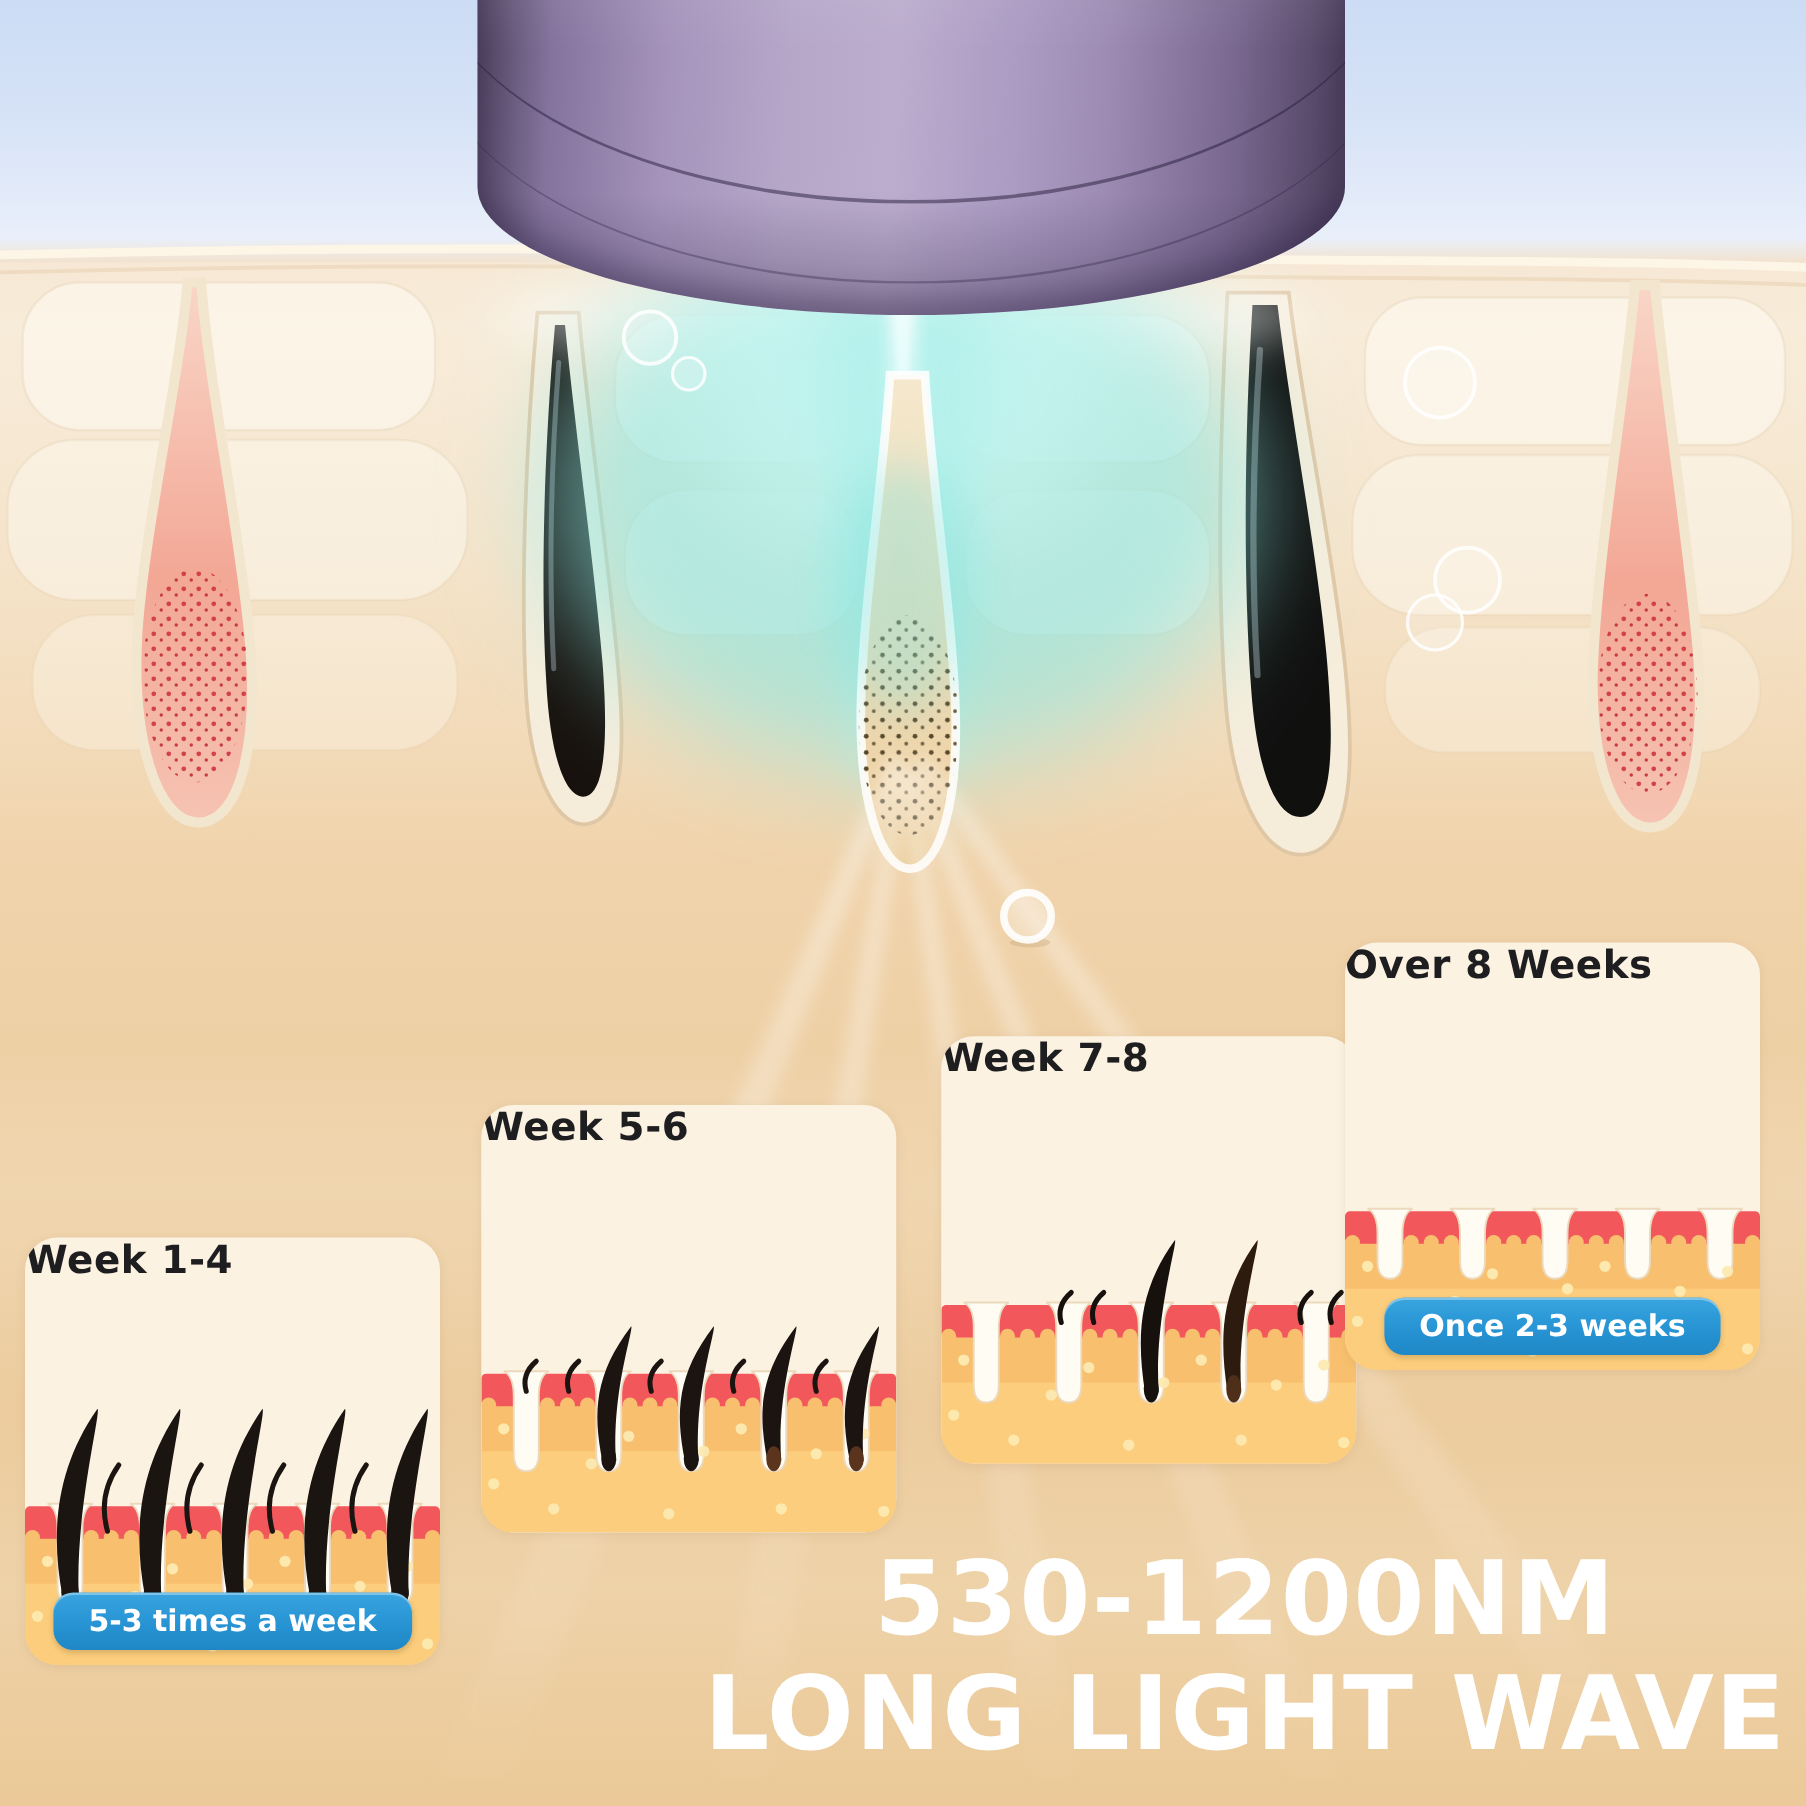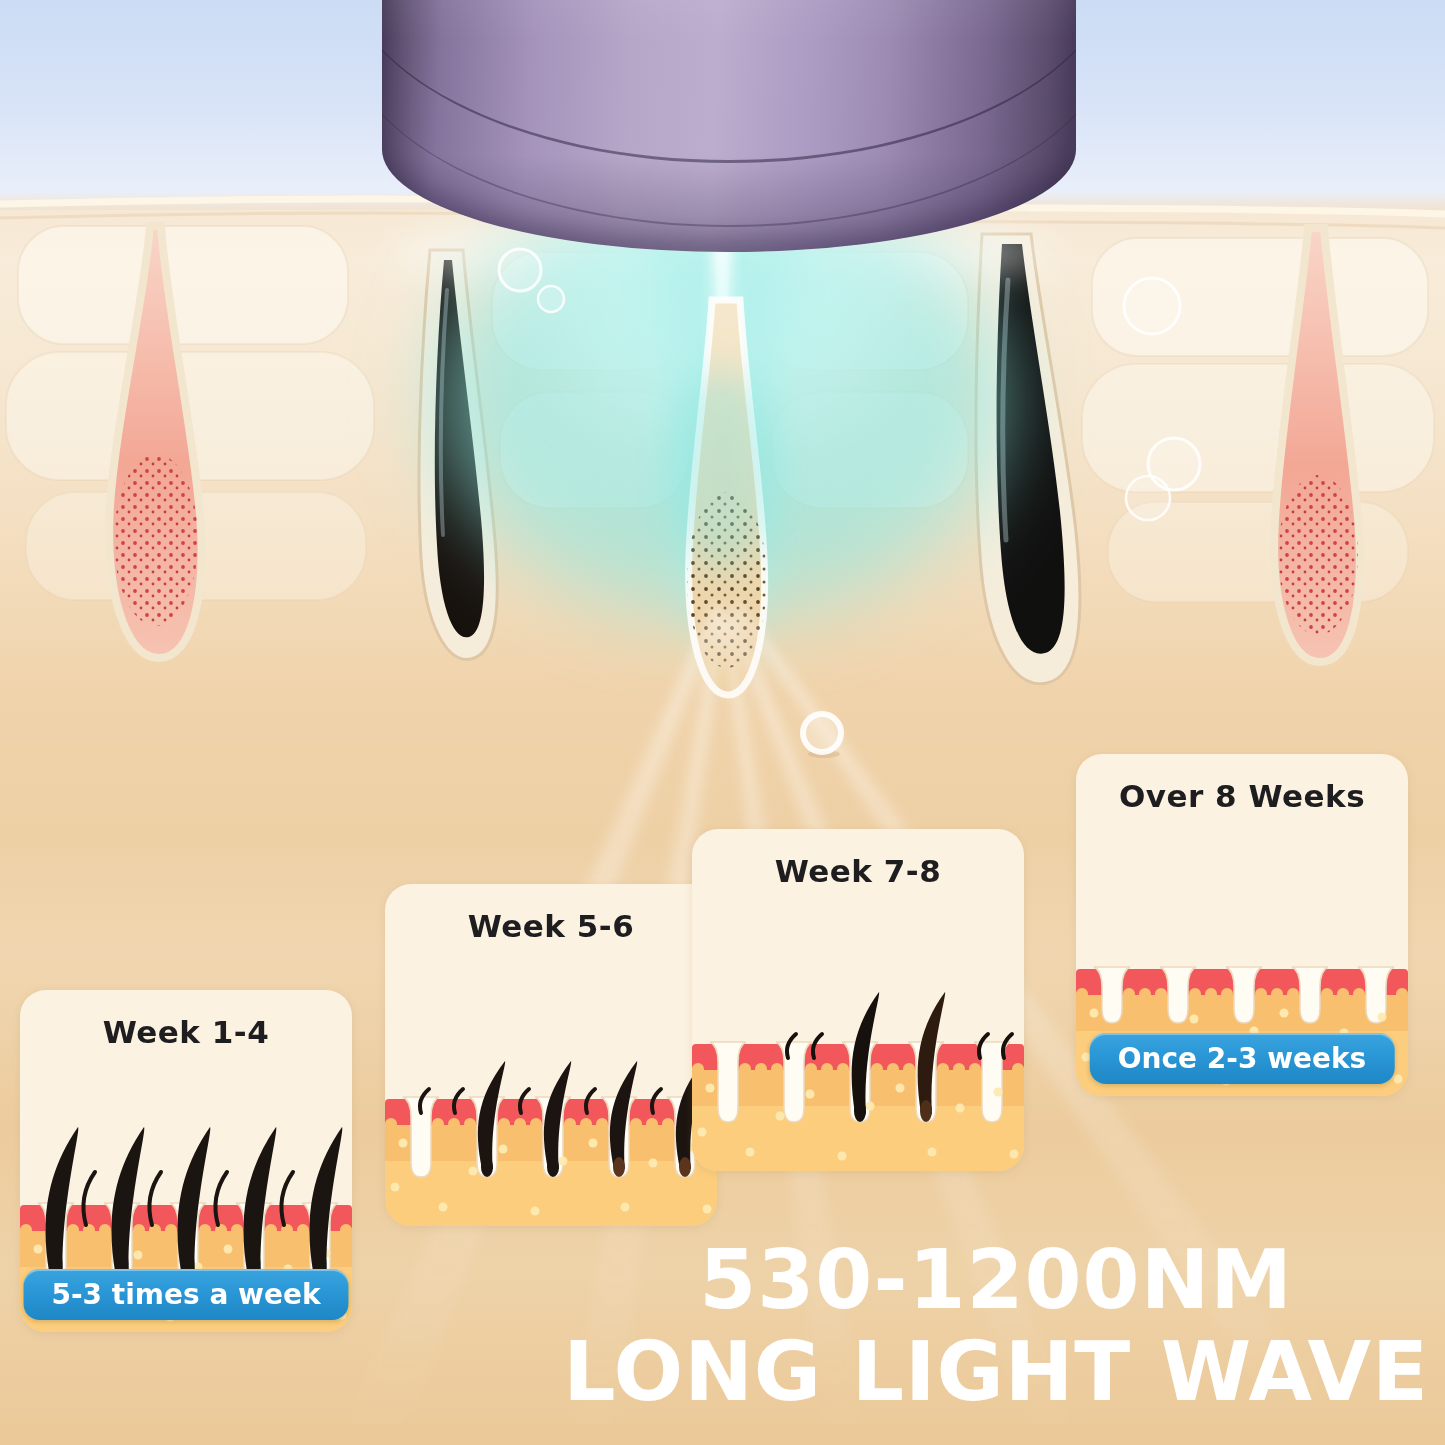--- a/index.html
+++ b/index.html
@@ -27,28 +27,28 @@
   .device .seam2{top:-125px;height:400px;border-bottom:2px solid rgba(38,28,58,.32);}
   .device .shade{position:absolute;inset:0;border-radius:inherit;
     background:linear-gradient(180deg,rgba(255,255,255,.10) 0%,transparent 30%,transparent 68%,rgba(35,25,55,.30) 97%);}
   
   .card{
     position:absolute;width:332px;height:342px;background:#fcf2e1;border-radius:26px;
     overflow:hidden;z-index:5;box-shadow:0 2px 8px rgba(170,140,100,.18);
   }
   .card1{left:20px;top:990px;}
   .card2{left:385px;top:884px;}
-  .card3{left:692px;top:829px;}
+  .card3{left:753px;top:829px;}
   .card4{left:1076px;top:754px;}
-  .card-title{margin-top:24px;text-align:center;font-size:31px;font-weight:bold;color:#1e1e20;letter-spacing:.5px;}
+  .card-title{text-align:left;font-size:31px;font-weight:bold;color:#1e1e20;letter-spacing:.5px;}
   .card-art{position:absolute;left:0;bottom:0;width:332px;height:215px;display:block;}
   .badge{
     position:absolute;bottom:12px;left:50%;transform:translateX(-50%);
     background:linear-gradient(180deg,#3aa4de 0%,#2b98d7 40%,#1f87c6 100%);
-    color:#fff;font-size:28px;font-weight:bold;white-space:nowrap;
+    color:#fff;font-size:24px;font-weight:bold;white-space:nowrap;
     padding:9px 28px;border-radius:16px;z-index:2;
     box-shadow:inset 0 2px 0 rgba(255,255,255,.35), 0 2px 4px rgba(120,90,40,.25);
     margin-top:16px;
   }
   
   .headline{
     position:absolute;right:16px;top:1234px;z-index:6;text-align:center;
     color:#ffffff;font-weight:bold;font-size:82px;line-height:1.12;letter-spacing:1px;
   }
 </style>

